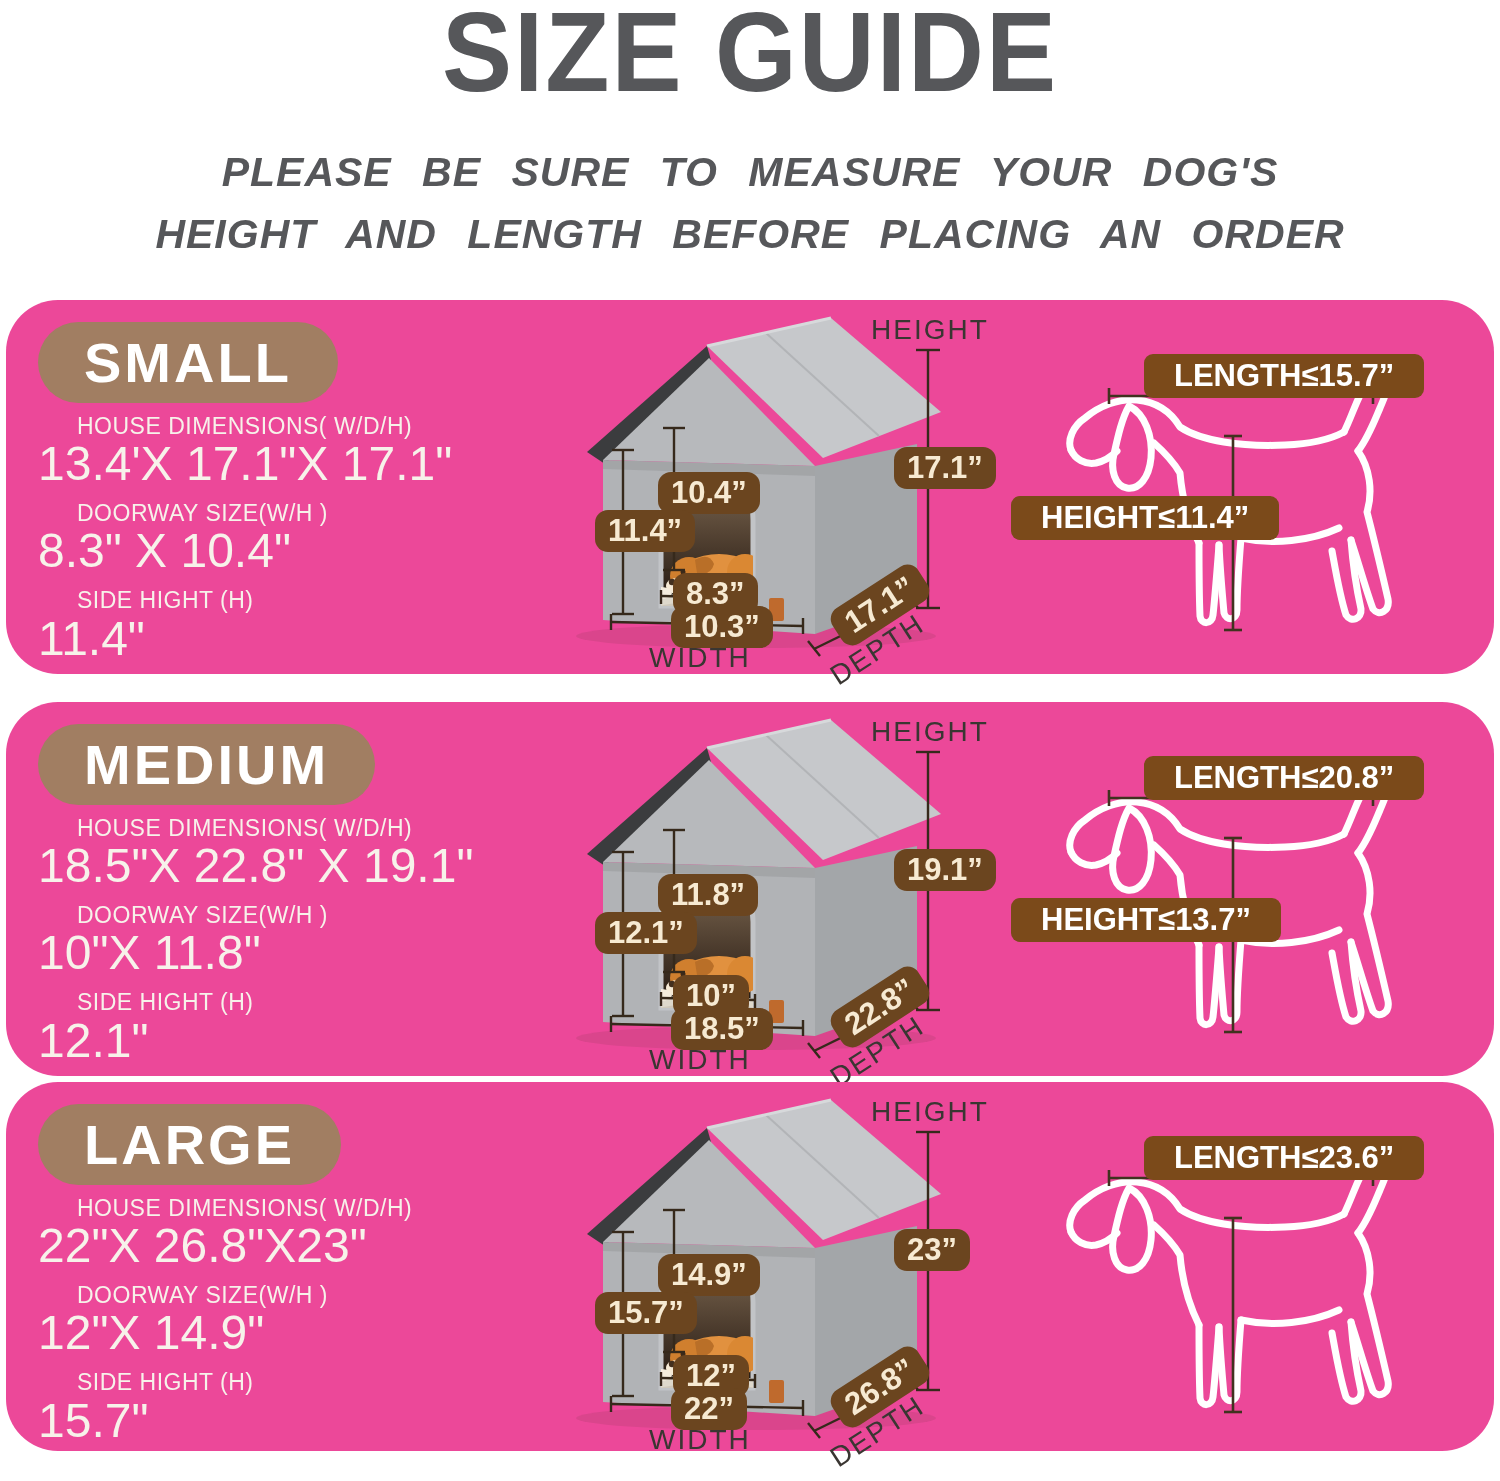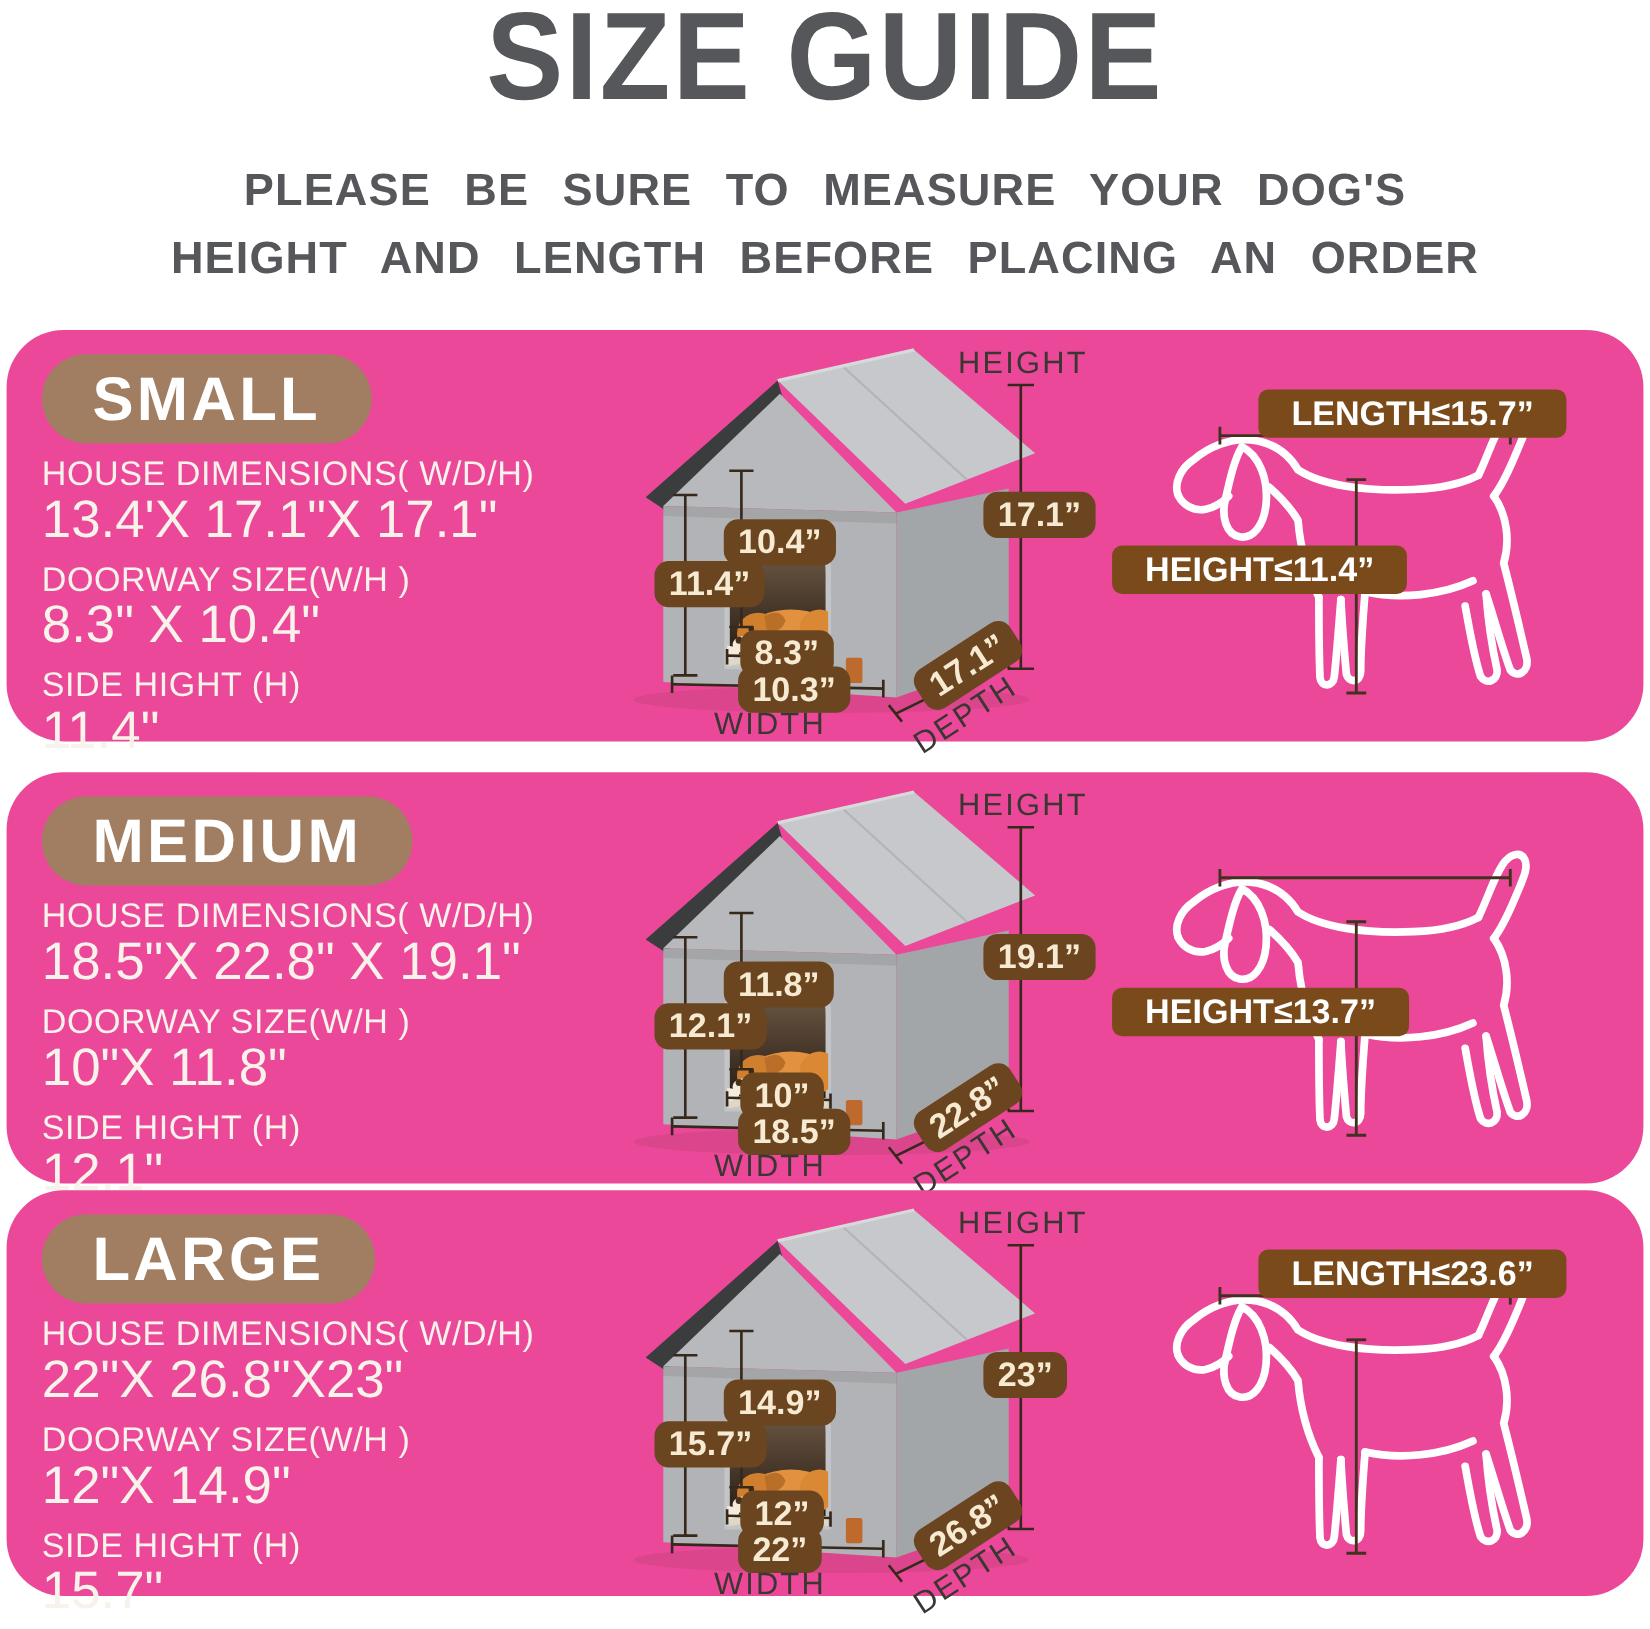--- a/index.html
+++ b/index.html
@@ -5,36 +5,36 @@
   html,body{margin:0;padding:0;background:#ffffff;}
   .page{position:relative;width:1500px;height:1481px;background:#ffffff;overflow:hidden;
         font-family:"Liberation Sans",sans-serif;}
 
   
   .title{position:absolute;top:-4px;left:0;width:100%;text-align:center;
          font-size:101px;font-weight:700;color:#56575a;letter-spacing:2px;
          line-height:1.0;transform:scale(1.04,1.12);transform-origin:50% 0;}
   .subtitle{position:absolute;left:0;width:100%;text-align:center;
             font-weight:700;font-size:41px;color:#56575a;letter-spacing:1px;
-            word-spacing:18px;line-height:1.0;}
+            word-spacing:18px;line-height:1.0;font-style:italic;}
   .sub1{top:152px;}
   .sub2{top:214px;}
 
   
   .panel{position:absolute;left:6px;width:1488px;height:374px;
          background:#ec4899;border-radius:52px;}
   .panel.p0{top:300px;}
   .panel.p1{top:702px;}
   .panel.p2{top:1082px;height:369px;}
 
   
   .leftcol{position:absolute;left:32px;top:22px;width:475px;color:#f7f2ea;}
   .pill{display:inline-block;background:#a17e62;border-radius:44px;
         padding:8px 46px;font-size:56px;font-weight:700;color:#ffffff;letter-spacing:3px;}
-  .spec-label{font-size:31px;margin-top:11px;letter-spacing:0.5px;line-height:1.1;}
+  .spec-label{font-size:23px;margin-top:11px;letter-spacing:0.5px;line-height:1.1;margin-left:39px;}
   .spec-value{font-size:48px;line-height:1.06;}
 
   
   .house{position:absolute;left:505px;top:0;width:500px;height:374px;}
   .house svg{position:absolute;left:0;top:0;width:500px;height:374px;}
   .dim-badge{position:absolute;background:#6b451f;color:#f7ead2;font-size:31px;
              font-weight:700;padding:3px 13px;border-radius:13px;white-space:nowrap;}
   .axis{position:absolute;color:#3a3632;font-size:28px;letter-spacing:2px;white-space:nowrap;}
   .b-height{left:383px;top:147px;}
   .b-doorh{left:147px;top:172px;}
@@ -263,20 +263,21 @@
         </g>
         <g stroke="#40321f" stroke-width="2.6">
           <line x1="108" y1="96" x2="372" y2="96"></line>
             <line x1="108" y1="88" x2="108" y2="104"></line>
             <line x1="372" y1="88" x2="372" y2="104"></line>
           <line x1="232" y1="136" x2="232" y2="330"></line>
             <line x1="223" y1="136" x2="241" y2="136"></line>
             <line x1="223" y1="330" x2="241" y2="330"></line>
         </g>
       </svg>
+      <div class="dog-badge d-length">LENGTH≤20.8”</div>
       <div class="dog-badge d-height">HEIGHT≤13.7”</div>
     </div>
   </section>
 
   <section class="panel p2">
     <div class="leftcol">
       <div class="pill">LARGE</div>
       <div class="spec-label">HOUSE DIMENSIONS( W/D/H)</div>
       <div class="spec-value">22"X 26.8"X23"</div>
       <div class="spec-label">DOORWAY SIZE(W/H )</div>

